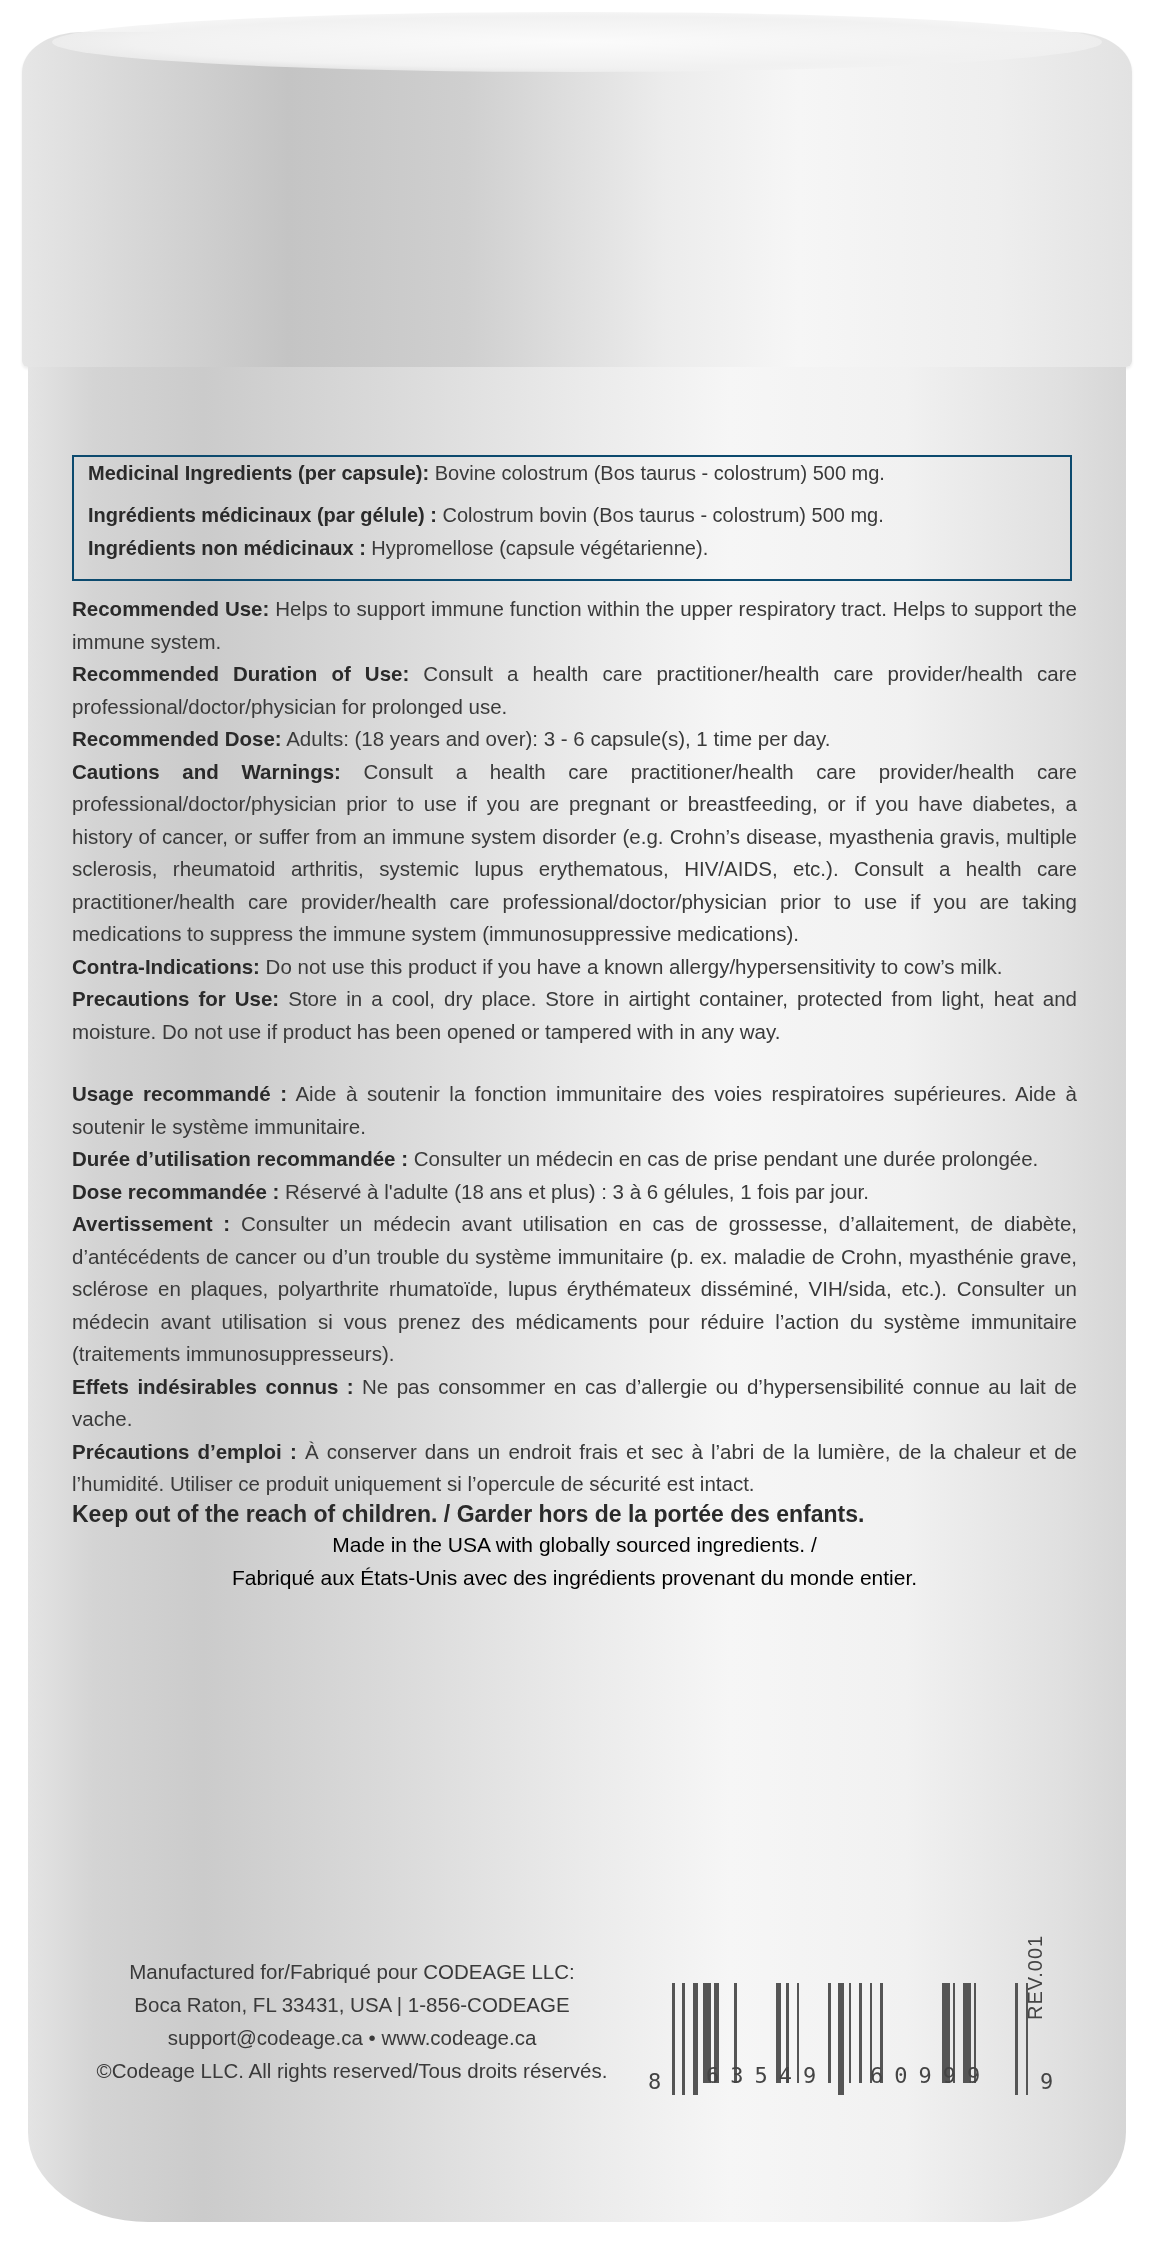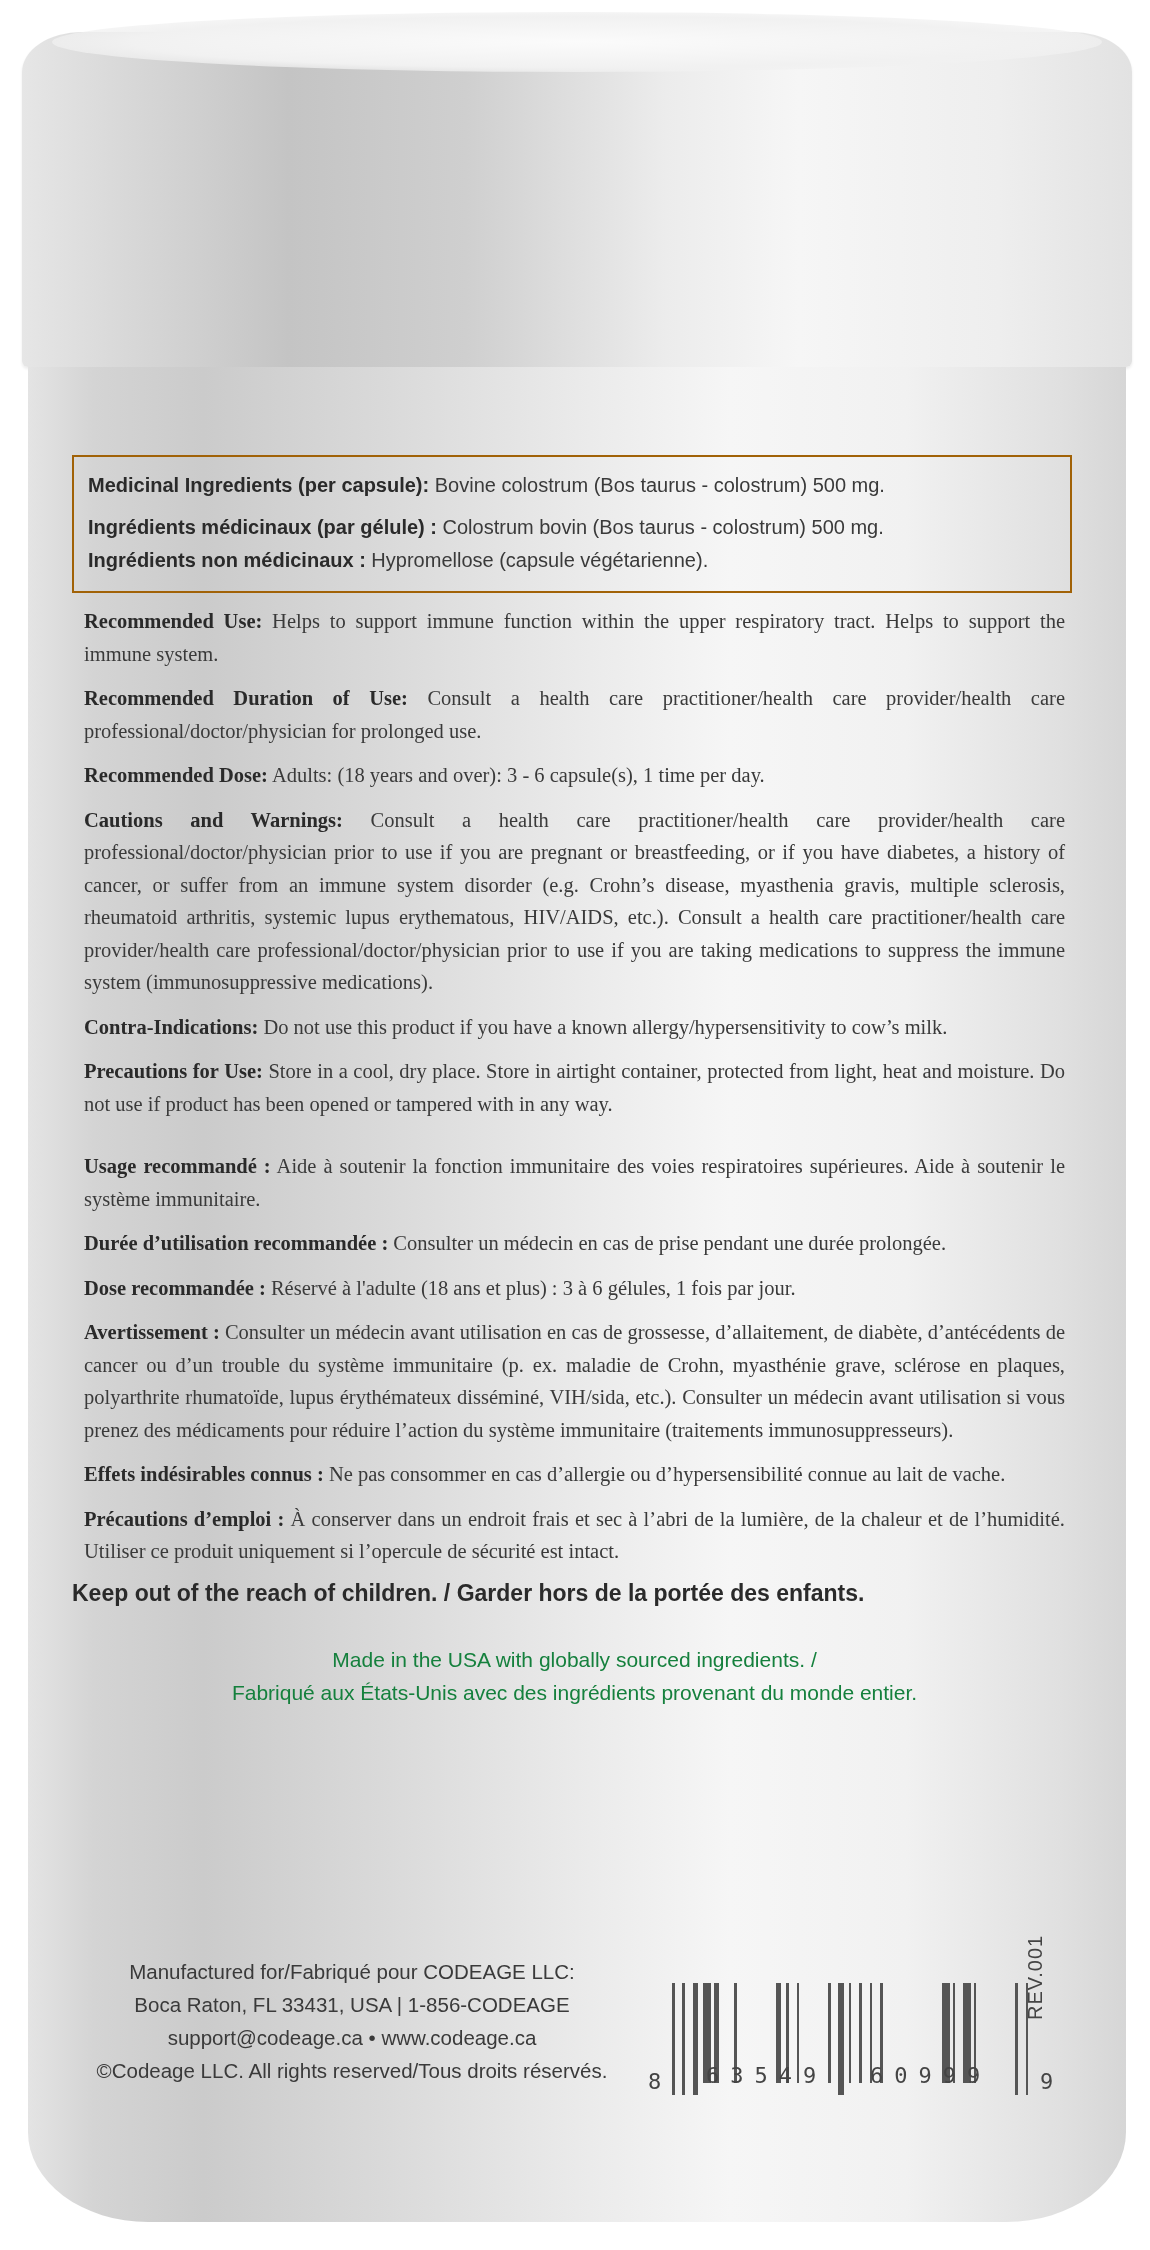--- a/index.html
+++ b/index.html
@@ -9,29 +9,29 @@
   .cap { position: absolute; left: 0; top: 20px; width: 1110px; height: 335px;
          border-radius: 60px 60px 6px 6px / 40px 40px 6px 6px;
          background: linear-gradient(90deg, #e6e6e6 0%, #dadada 8%, #c4c4c4 24%, #cfcfcf 40%, #ececec 58%, #f6f6f6 70%, #eeeeee 88%, #e2e2e2 100%);
          box-shadow: 0 2px 3px rgba(0,0,0,0.08); }
   .cap-top { position: absolute; left: 30px; top: 0; width: 1050px; height: 60px;
              border-radius: 50%; background: radial-gradient(ellipse at center, #fbfbfb 0%, #f1f1f1 60%, rgba(255,255,255,0) 100%); }
   .body { position: absolute; left: 6px; top: 355px; width: 1098px; height: 1855px;
           border-radius: 0 0 120px 120px / 0 0 90px 90px;
           background: linear-gradient(90deg, #e4e4e4 0%, #d4d4d4 6%, #cbcbcb 16%, #d9d9d9 32%, #eaeaea 50%, #f6f6f6 64%, #f1f1f1 80%, #e0e0e0 94%, #d6d6d6 100%); }
   .label { position: absolute; left: 72px; top: 455px; width: 1005px; }
-  .ing-box { border: 2px solid #a16207; padding: 12px 16px 14px 14px; margin: 0 0 0 0; width: 966px; }
+  .ing-box { border: 2px solid #0c4a6e; padding: 0 16px 14px 14px; margin: 0 0 0 0; width: 966px; }
   .ing-box p { margin: 0; font-size: 20px; line-height: 33px; color: #3a3a3a; }
   .ing-box p.gap { margin-top: 9px; }
   b { font-weight: bold; color: #2a2a2a; }
   .block { margin-top: 12px; font-size: 20.5px; line-height: 32.5px; color: #3a3a3a; text-align: justify; }
-  .block p { margin: 12px; font-family: Liberation Serif, serif; }
+  .block p { margin: 0; }
   .block.fr { margin-top: 30px; }
   .keep { text-align: left; font-size: 23px; color: #2a2a2a; font-weight: bold; }
-  .made { text-align: center; font-size: 21px; line-height: 33px; margin-top: 36px; color: #15803d; }
+  .made { text-align: center; font-size: 21px; line-height: 33px; color: #000000; }
   .made p { margin: 0; }
   .footer { position: absolute; top: 1955px; left: 72px; width: 1005px; height: 140px; }
   .mfr { position: absolute; left: 0; top: 0; width: 560px; text-align: center; font-size: 20.5px; line-height: 33px; color: #3a3a3a; }
   .mfr p { margin: 0; }
   .barcode { position: absolute; left: 576px; top: 12px; width: 400px; height: 130px; }
   .bars { position: absolute; left: 24px; top: 16px; width: 362px; height: 100px; }
   .bar { position: absolute; top: 0; background: #555; }
   .digit { position: absolute; font-family: "DejaVu Sans Mono", monospace; font-size: 22px; color: #444; }
   .rev { position: absolute; left: 1024px; top: 2020px; transform: rotate(-90deg); transform-origin: left top;
          font-size: 20px; color: #444; letter-spacing: 1px; }

